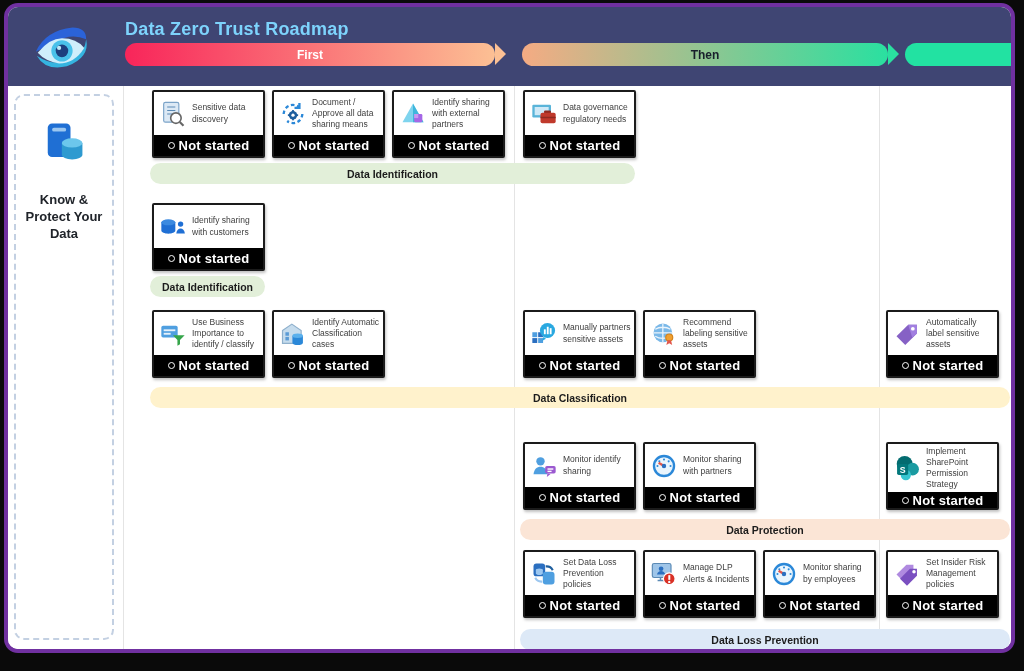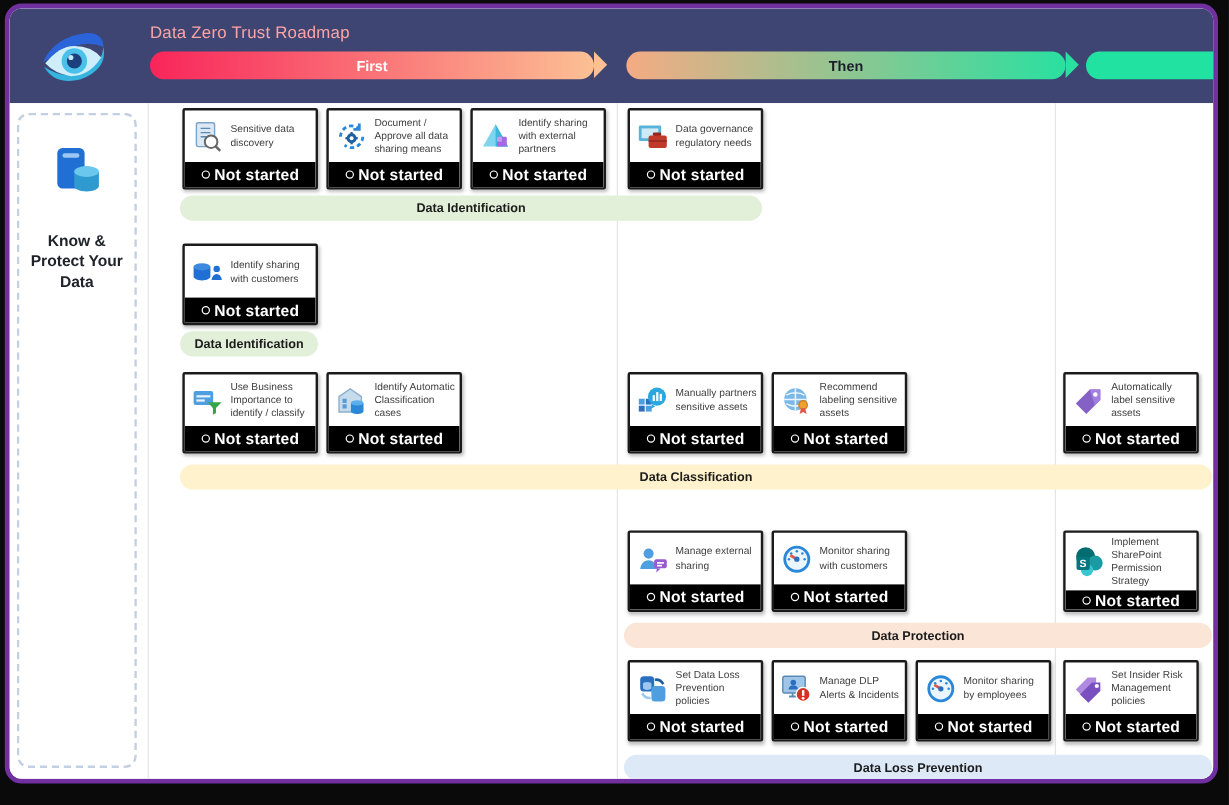--- a/index.html
+++ b/index.html
@@ -6,21 +6,21 @@
   html,body { width:1024px; height:671px; background:#0a0a0a; font-family:"Liberation Sans", sans-serif; overflow:hidden; }
 
   #app {
     position:absolute; left:4px; top:3px; width:1011px; height:650px;
     border:4px solid #7030a0; border-radius:14px; background:#ffffff; overflow:hidden;
   }
 
   
   #header { position:absolute; left:0; top:0; width:100%; height:79px; background:#3f4573; }
   #logo { position:absolute; left:22px; top:8px; width:62px; height:62px; }
-  #title { position:absolute; left:117px; top:12px; font-size:14px; font-weight:400; color:#fca5a5; letter-spacing:.2px; }
+  #title { position:absolute; left:117px; top:12px; font-size:18px; font-weight:700; color:#7dd3fc; letter-spacing:.2px; }
 
   .phase { position:absolute; top:36px; height:23px; border-radius:12px; display:flex; align-items:center; justify-content:center; font-size:12px; font-weight:700; }
   .phase .tip { position:absolute; right:-11px; top:0; width:0; height:0; border-top:11.5px solid transparent; border-bottom:11.5px solid transparent; }
   #phase-first { left:117px; width:370px; background:linear-gradient(90deg,#f8255a,#fcc094); color:#ffffff; }
   #phase-first .tip { border-left:11px solid #fcc094; }
   #phase-then { left:514px; width:366px; background:linear-gradient(90deg,#f5ab83,#2ae0a0); color:#19202c; }
   #phase-then .tip { border-left:11px solid #2ae0a0; }
   #phase-later { left:897px; width:130px; background:#22e2a2; color:#19202c; }
 
   
@@ -290,41 +290,41 @@
     <div class="card" style="left:515px;top:356px">
       <div class="card-body">
         <span class="ic"><svg viewBox="0 0 24 24">
           <circle cx="9" cy="8" r="3.6" fill="#4f9fe0"></circle>
           <path d="M3 19c.5-4.2 3-6.3 6-6.3s5.5 2.1 6 6.3z" fill="#4f9fe0"></path>
           <rect x="13" y="12" width="9" height="6.5" rx="1.5" fill="#9b59d0"></rect>
           <path d="M15 18.3l-.6 3.2 3.2-2.6z" fill="#9b59d0"></path>
           <rect x="15" y="14" width="5" height="1.2" fill="#ffffff"></rect>
               <rect x="15" y="16" width="3.5" height="1.2" fill="#ffffff"></rect>
             </svg></span>
-        <span class="ct">Manage external sharing</span>
+        <span class="ct">Monitor identify sharing</span>
       </div>
       <div class="card-status">
         <span class="ring"></span>
         <span>Not started</span>
       </div>
     </div>
 
     <div class="card" style="left:635px;top:356px">
       <div class="card-body">
         <span class="ic"><svg viewBox="0 0 24 24">
           <circle cx="12" cy="12" r="8.6" fill="#eaf5fd" stroke="#2b88d8" stroke-width="2"></circle>
           <circle cx="12" cy="6.4" r=".9" fill="#2b88d8"></circle>
               <circle cx="17.6" cy="12" r=".9" fill="#2b88d8"></circle>
               <circle cx="6.4" cy="12" r=".9" fill="#2b88d8"></circle>
               <circle cx="8" cy="8" r=".9" fill="#2b88d8"></circle>
               <circle cx="16" cy="8" r=".9" fill="#2b88d8"></circle>
           <path d="M12 12 7.4 9.2" stroke="#e2574c" stroke-width="2"></path>
           <circle cx="12" cy="12" r="1.9" fill="#2b6fc0"></circle>
             </svg></span>
-        <span class="ct">Monitor sharing with customers</span>
+        <span class="ct">Monitor sharing with partners</span>
       </div>
       <div class="card-status">
         <span class="ring"></span>
         <span>Not started</span>
       </div>
     </div>
 
     <div class="card" style="left:878px;top:356px">
       <div class="card-body">
         <span class="ic"><svg viewBox="0 0 24 24">

